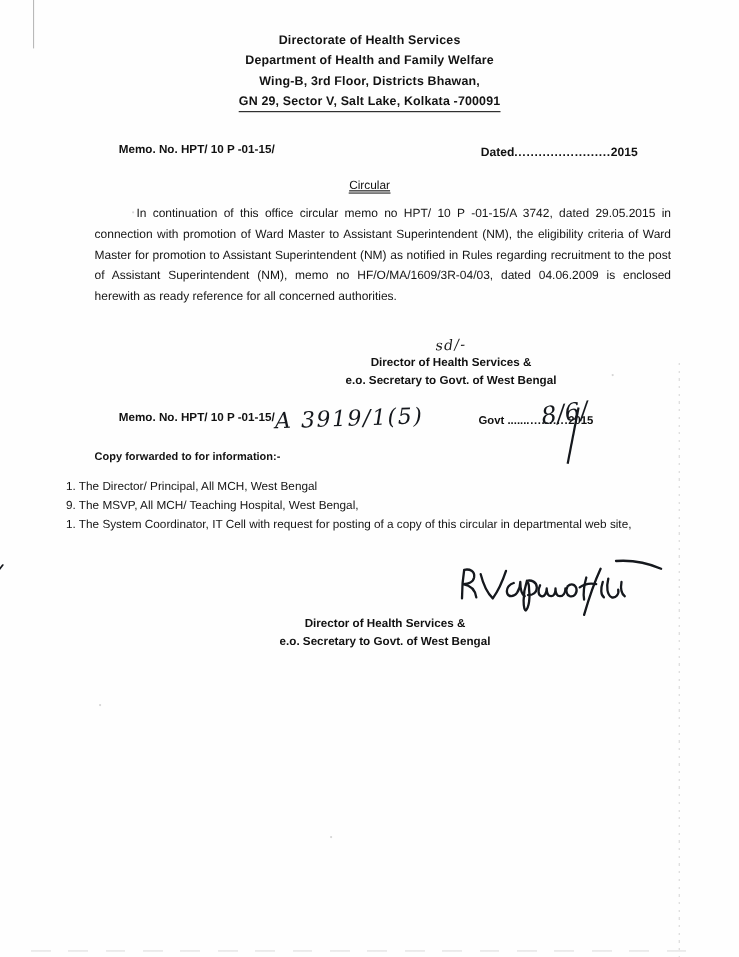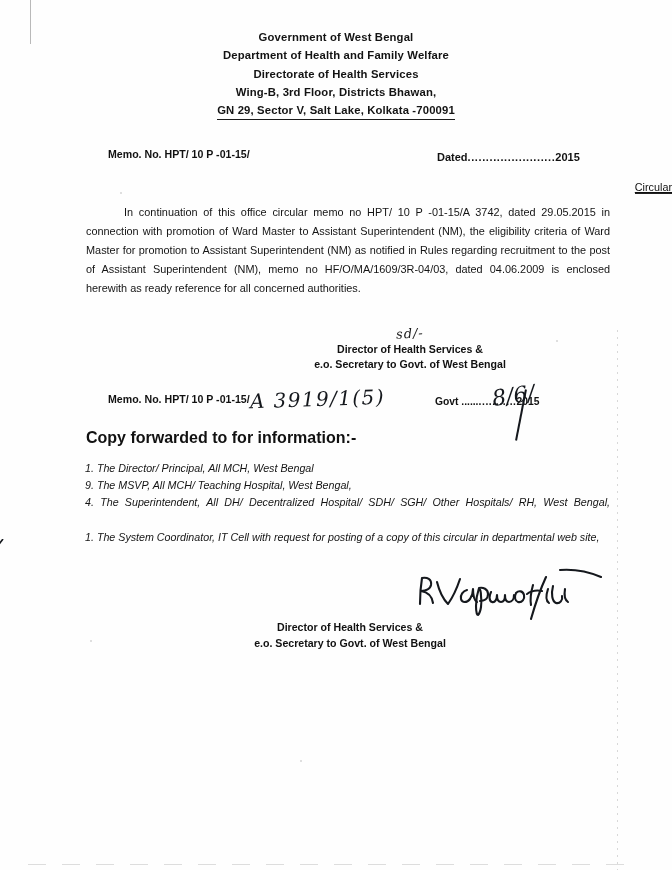--- a/index.html
+++ b/index.html
@@ -87,21 +87,21 @@
     position: absolute;
     left: 437px;
     top: 3px;
     font-size: 11px;
     font-weight: bold;
     white-space: nowrap;
   }
   .dots { letter-spacing: 0.6px; font-weight: bold; }
 
   .circular-wrap {
-    text-align: right;
+    text-align: center;
     margin-top: 9px;
     text-decoration: underline;
   }
   .circular {
     font-size: 10.8px;
     border-bottom: 1px solid #222;
     padding-bottom: 0px;
   }
 
   
@@ -182,29 +182,28 @@
     position: absolute;
     left: 520px; top: 2px;
     width: 2px; height: 52px;
     background: #15181d;
     transform: rotate(11deg);
   }
 
   
   .copy-fwd {
     margin: 10px 0 0 86px;
-    font-size: 16px;
+    font-size: 10px;
     font-weight: bold;
   }
   .dist-list {
-    margin: 13px 62px 0 85px;
+    margin: 13px 62px 0 60px;
     font-size: 10.7px;
     line-height: 1.62;
     color: #141414;
-    font-style: italic;
   }
   .dist-item { text-align: left; }
   .dist-item.justified { text-align: justify; }
   .dist-item.justified::after {
     content: "";
     display: inline-block;
     width: 100%;
   }
   .dist-wrap { position: relative; }
   .tick {
@@ -250,23 +249,22 @@
   <div class="scan-line-right"></div>
   <div class="scan-line-bottom"></div>
   <div class="speck" style="left:120px;top:192px;width:2px;height:2px;"></div>
   <div class="speck" style="left:556px;top:340px;width:2px;height:2px;"></div>
   <div class="speck" style="left:90px;top:640px;width:2px;height:2px;"></div>
   <div class="speck" style="left:300px;top:760px;width:2px;height:2px;"></div>
 
   <div class="content">
 
     <div class="letterhead">
-      <div>Government of West Bengal</div>
+      <div>Directorate of Health Services</div>
       <div>Department of Health and Family Welfare</div>
-      <div>Directorate of Health Services</div>
       <div>Wing-B, 3rd Floor, Districts Bhawan,</div>
       <div><span class="addr-last">GN 29, Sector V, Salt Lake, Kolkata -700091</span></div>
     </div>
 
     <div class="memo-row">
       <div class="memo-no">Memo. No. HPT/ 10 P -01-15/</div>
       <div class="dated">
         <span>Dated</span><span class="dots">........................</span><span>2015</span>
       </div>
     </div>
@@ -295,21 +293,20 @@
 
     <div class="copy-fwd">Copy forwarded to for information:-</div>
 
     <div class="dist-wrap">
       <svg class="tick" viewBox="0 0 17 15">
         <path d="M1 7 L6 13 L16 0" stroke="#15181d" stroke-width="1.6" fill="none"></path>
       </svg>
       <div class="dist-list">
         <div class="dist-item">1. The Director/ Principal, All MCH, West Bengal</div>
         <div class="dist-item">9. The MSVP, All MCH/ Teaching Hospital, West Bengal,</div>
-        <div class="dist-item justified">4. The Superintendent, All DH/ Decentralized Hospital/ SDH/ SGH/ Other Hospitals/ RH, West Bengal,</div>
         <div class="dist-item">1. The System Coordinator, IT Cell with request for posting of a copy of this circular in departmental web site,</div>
       </div>
     </div>
 
     <div class="sig-block-2">
       <svg class="ink-sig" viewBox="0 0 190 52">
         <g stroke="#15181d" fill="none" stroke-width="2.1" stroke-linecap="round" stroke-linejoin="round">
           <path d="M5 36 C5 26 6 16 7 10 C12 9 17 11 16 17 C15 22 9 23 6 23 C12 24 17 28 18 35"></path>
           <path d="M22 14 C24 22 28 31 33 36 C38 29 42 20 45 11"></path>
           <path d="M52 22 C48 23 45 27 46 31 C47 35 52 35 55 31 C57 28 58 24 58 21 C58 26 59 32 62 34"></path>

